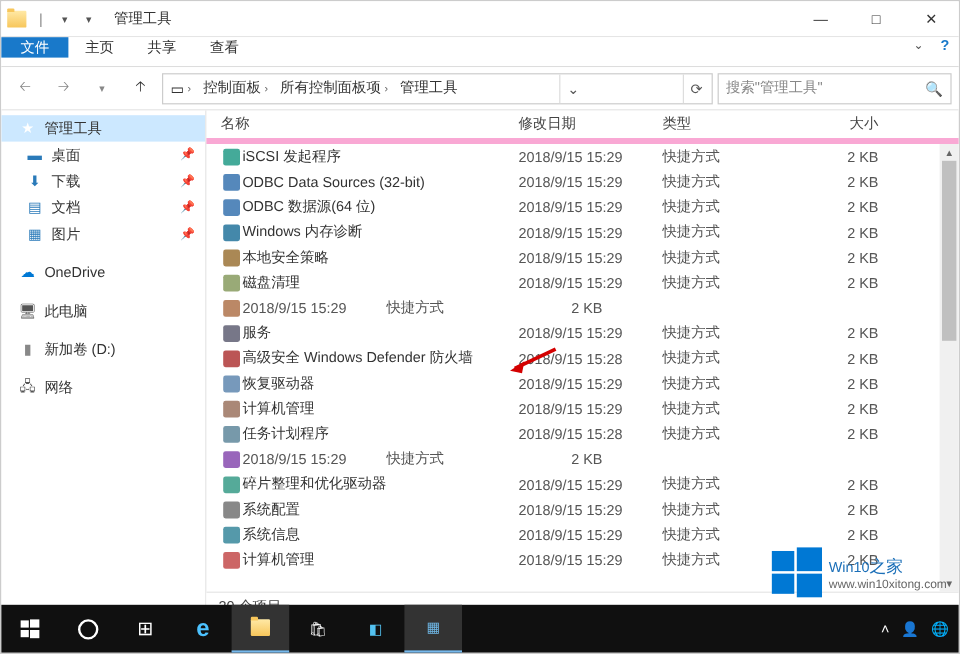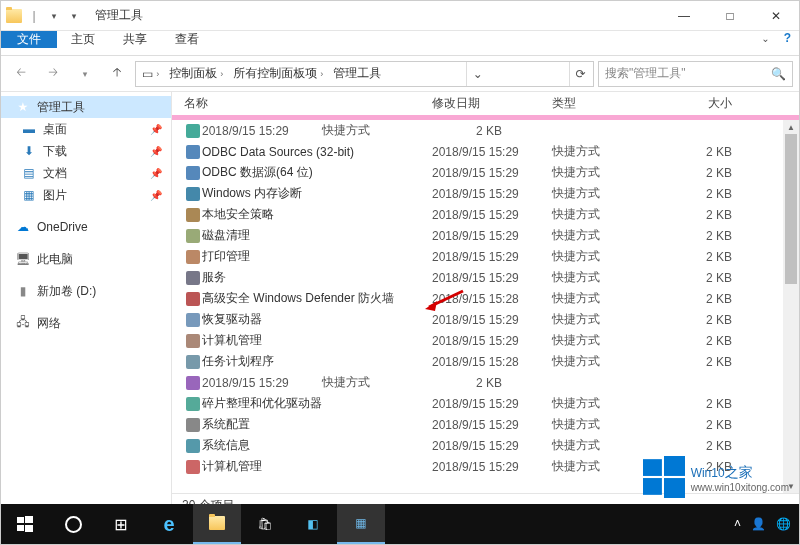--- a/index.html
+++ b/index.html
@@ -172,20 +172,21 @@
       <div class="c-name">名称</div>
       <div class="c-date">修改日期</div>
       <div class="c-type">类型</div>
       <div class="c-size">大小</div>
     </div>
     <div class="list" id="filelist">
         <div class="row">
           <span class="ico">
             <span style="width:14px;height:14px;background:#4a9;border-radius:2px;display:block;"></span>
           </span>
+          <span class="nm">iSCSI 发起程序</span>
           <span class="dt">2018/9/15 15:29</span>
           <span class="tp">快捷方式</span>
           <span class="sz">2 KB</span>
         </div>
         <div class="row">
           <span class="ico">
             <span style="width:14px;height:14px;background:#58b;border-radius:2px;display:block;"></span>
           </span>
           <span class="nm">ODBC Data Sources (32-bit)</span>
           <span class="dt">2018/9/15 15:29</span>
@@ -225,21 +226,20 @@
           </span>
           <span class="nm">磁盘清理</span>
           <span class="dt">2018/9/15 15:29</span>
           <span class="tp">快捷方式</span>
           <span class="sz">2 KB</span>
         </div>
         <div class="row">
           <span class="ico">
             <span style="width:14px;height:14px;background:#b86;border-radius:2px;display:block;"></span>
           </span>
-          <span class="nm">打印管理</span>
           <span class="dt">2018/9/15 15:29</span>
           <span class="tp">快捷方式</span>
           <span class="sz">2 KB</span>
         </div>
         <div class="row">
           <span class="ico">
             <span style="width:14px;height:14px;background:#778;border-radius:2px;display:block;"></span>
           </span>
           <span class="nm">服务</span>
           <span class="dt">2018/9/15 15:29</span>

